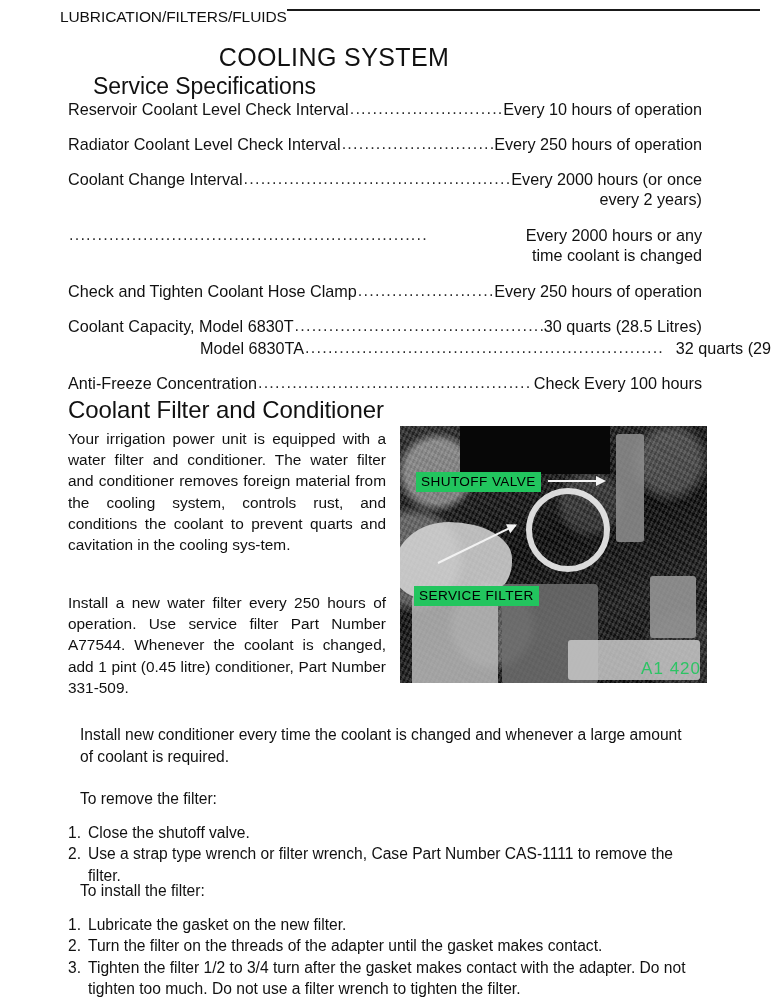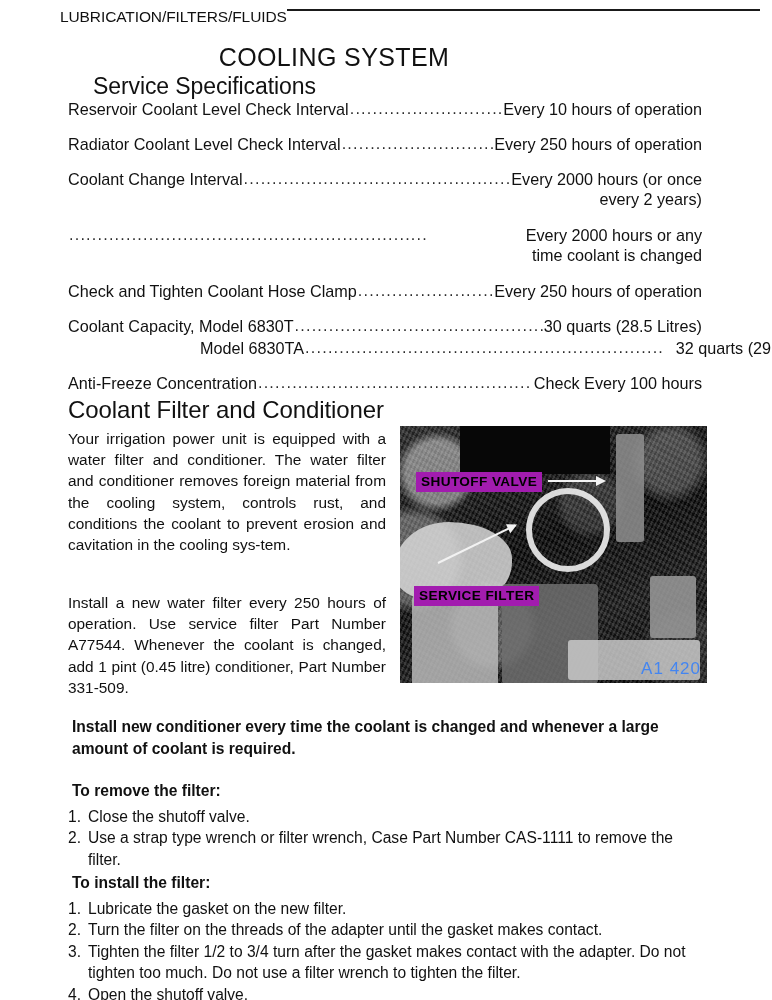--- a/index.html
+++ b/index.html
@@ -195,28 +195,28 @@
     opacity: 1;
   }
   .blob-base {
     left: 168px; top: 214px; width: 132px; height: 40px;
     background: #c9c9c9;
     border-radius: 3px;
   }
 
   .callout {
     position: absolute;
-    background: #a21caf;
+    background: #22c55e;
     color: #000000;
     font-size: 13.6px;
     letter-spacing: 0.4px;
     line-height: 17px;
     padding: 1px 5px 2px 5px;
     white-space: nowrap;
-    font-weight: 700;
+    font-weight: 400;
   }
   .callout.shutoff { left: 16px; top: 46px; }
   .callout.service { left: 14px; top: 160px; }
 
   .callout-arrow {
     position: absolute;
     height: 2px;
     background: #f2f2f2;
   }
   .arrow-shutoff {
@@ -241,35 +241,35 @@
     right: -2px; top: -4px;
     border-left: 10px solid #f2f2f2;
     border-top: 5px solid transparent;
     border-bottom: 5px solid transparent;
   }
 
   .photo-code {
     position: absolute;
     right: 6px;
     bottom: 4px;
-    color: #3b82f6;
+    color: #22c55e;
     font-size: 17px;
     letter-spacing: 1px;
     opacity: 0.92;
   }
 
   
   .body-block {
     position: absolute;
     left: 68px;
     width: 634px;
     font-size: 15.6px;
     line-height: 21.5px;
   }
-  .body-block p { margin: 4px; font-weight: bold; }
+  .body-block p { margin: 12px; }
   .body-block.intro { top: 712px; }
   .body-block.remove { top: 776px; }
   .body-block.install { top: 868px; }
 
   .proc-head { margin-bottom: 1px; }
 
   ol.proc {
     margin: 0;
     padding: 0;
     list-style: none;
@@ -357,21 +357,21 @@
       <span class="lbl">Anti-Freeze Concentration</span>
       <span class="lead">...............................................................</span>
       <span class="val">Check Every 100 hours</span>
     </div>
 
   </div>
 
   <div class="section-title filter">Coolant Filter and Conditioner</div>
 
   <div class="col-text p1">
-    <p>Your irrigation power unit is equipped with a water filter and conditioner. The water filter and conditioner removes foreign material from the cooling system, controls rust, and conditions the coolant to prevent erosion and cavitation in the cooling sys-tem.</p>
+    <p>Your irrigation power unit is equipped with a water filter and conditioner. The water filter and conditioner removes foreign material from the cooling system, controls rust, and conditions the coolant to prevent quarts and cavitation in the cooling sys-tem.</p>
   </div>
   <div class="col-text p2">
     <p>Install a new water filter every 250 hours of operation. Use service filter Part Number A77544. Whenever the coolant is changed, add 1 pint (0.45 litre) conditioner, Part Number 331-509.</p>
   </div>
 
   <div class="photo">
     <div class="photo-noise"></div>
     <div class="photo-blob blob-top-dark"></div>
     <div class="photo-blob blob-pipe"></div>
     <div class="photo-blob blob-ring"></div>

